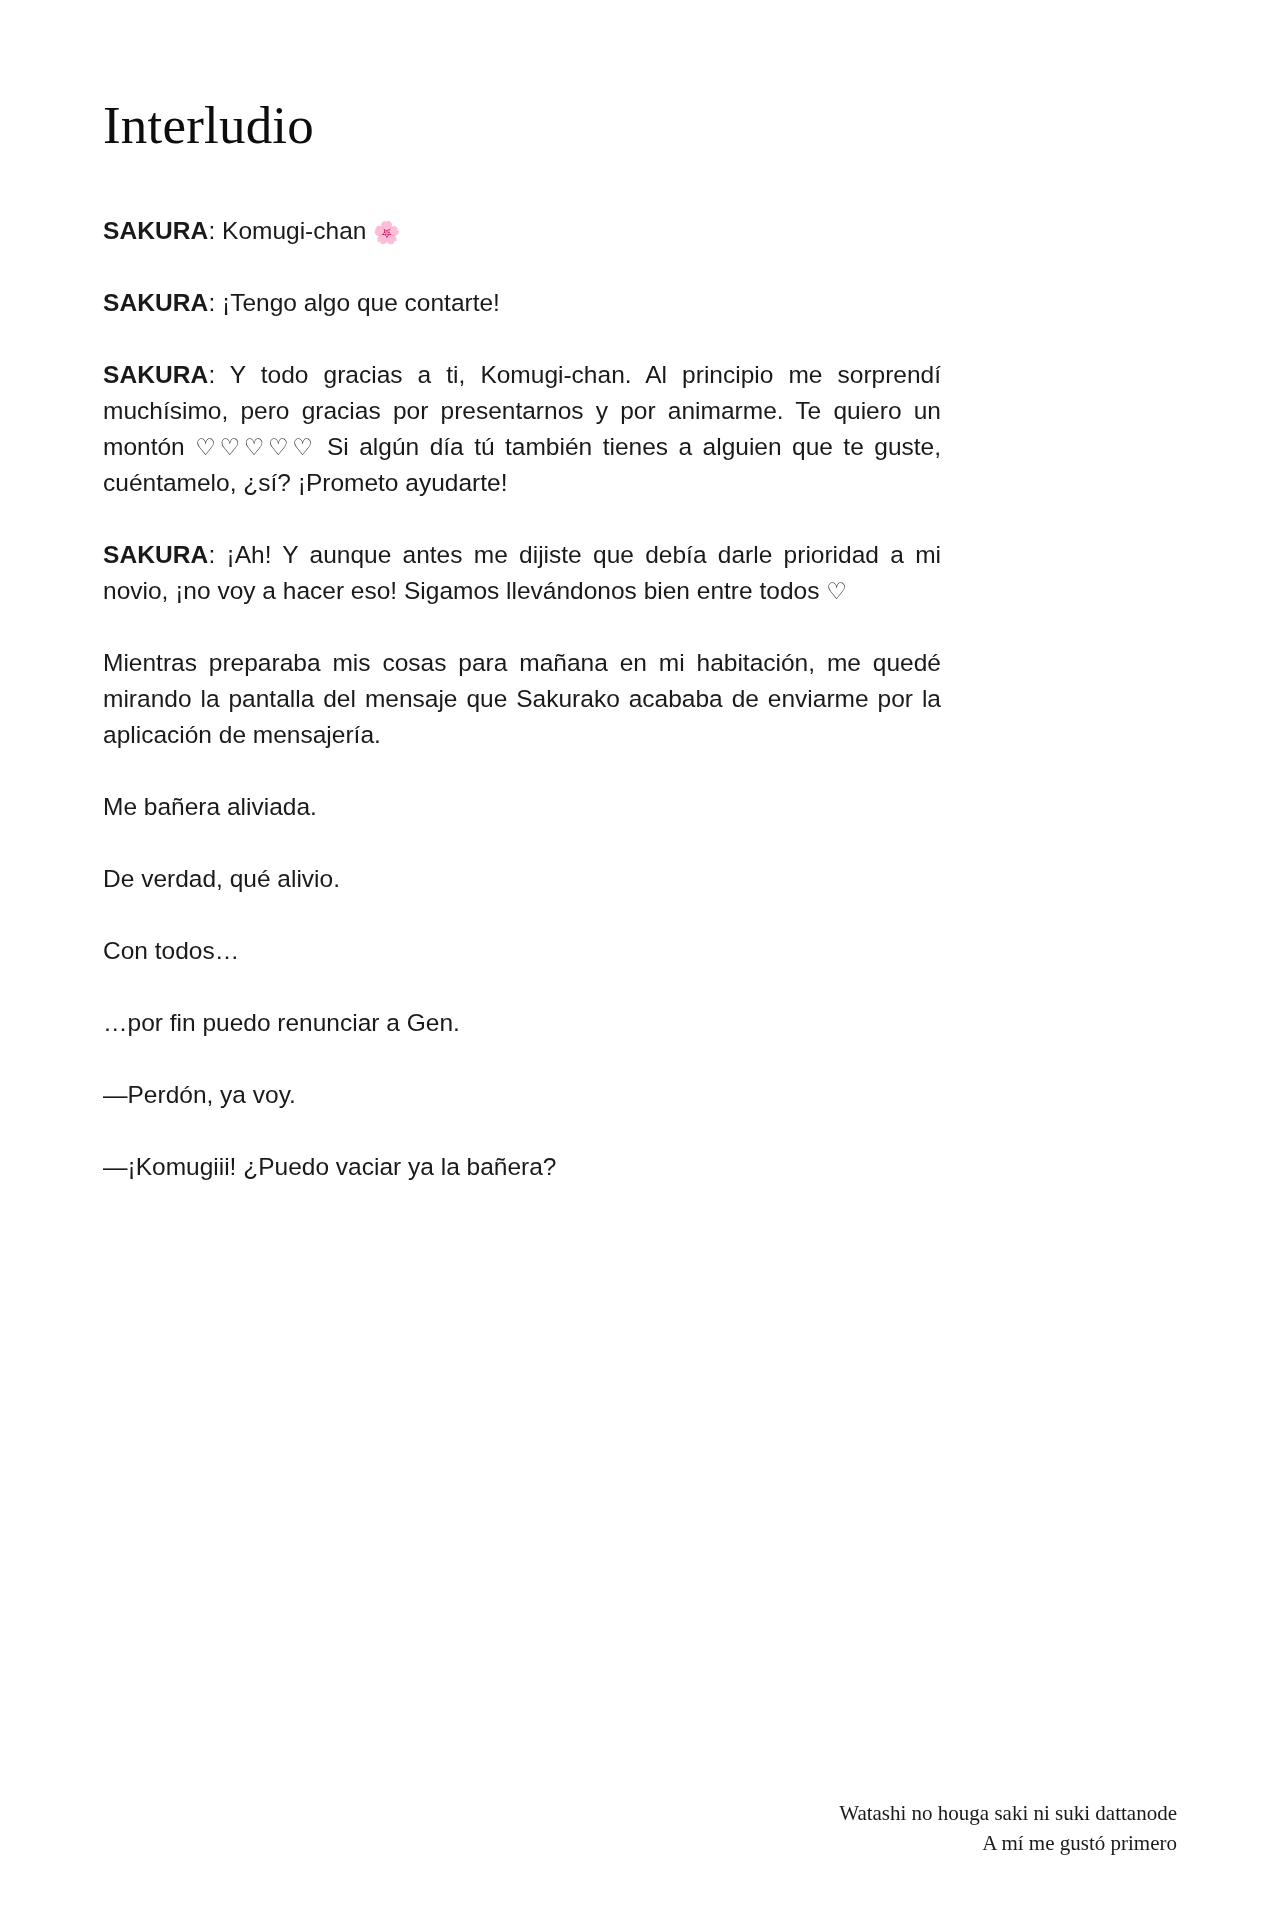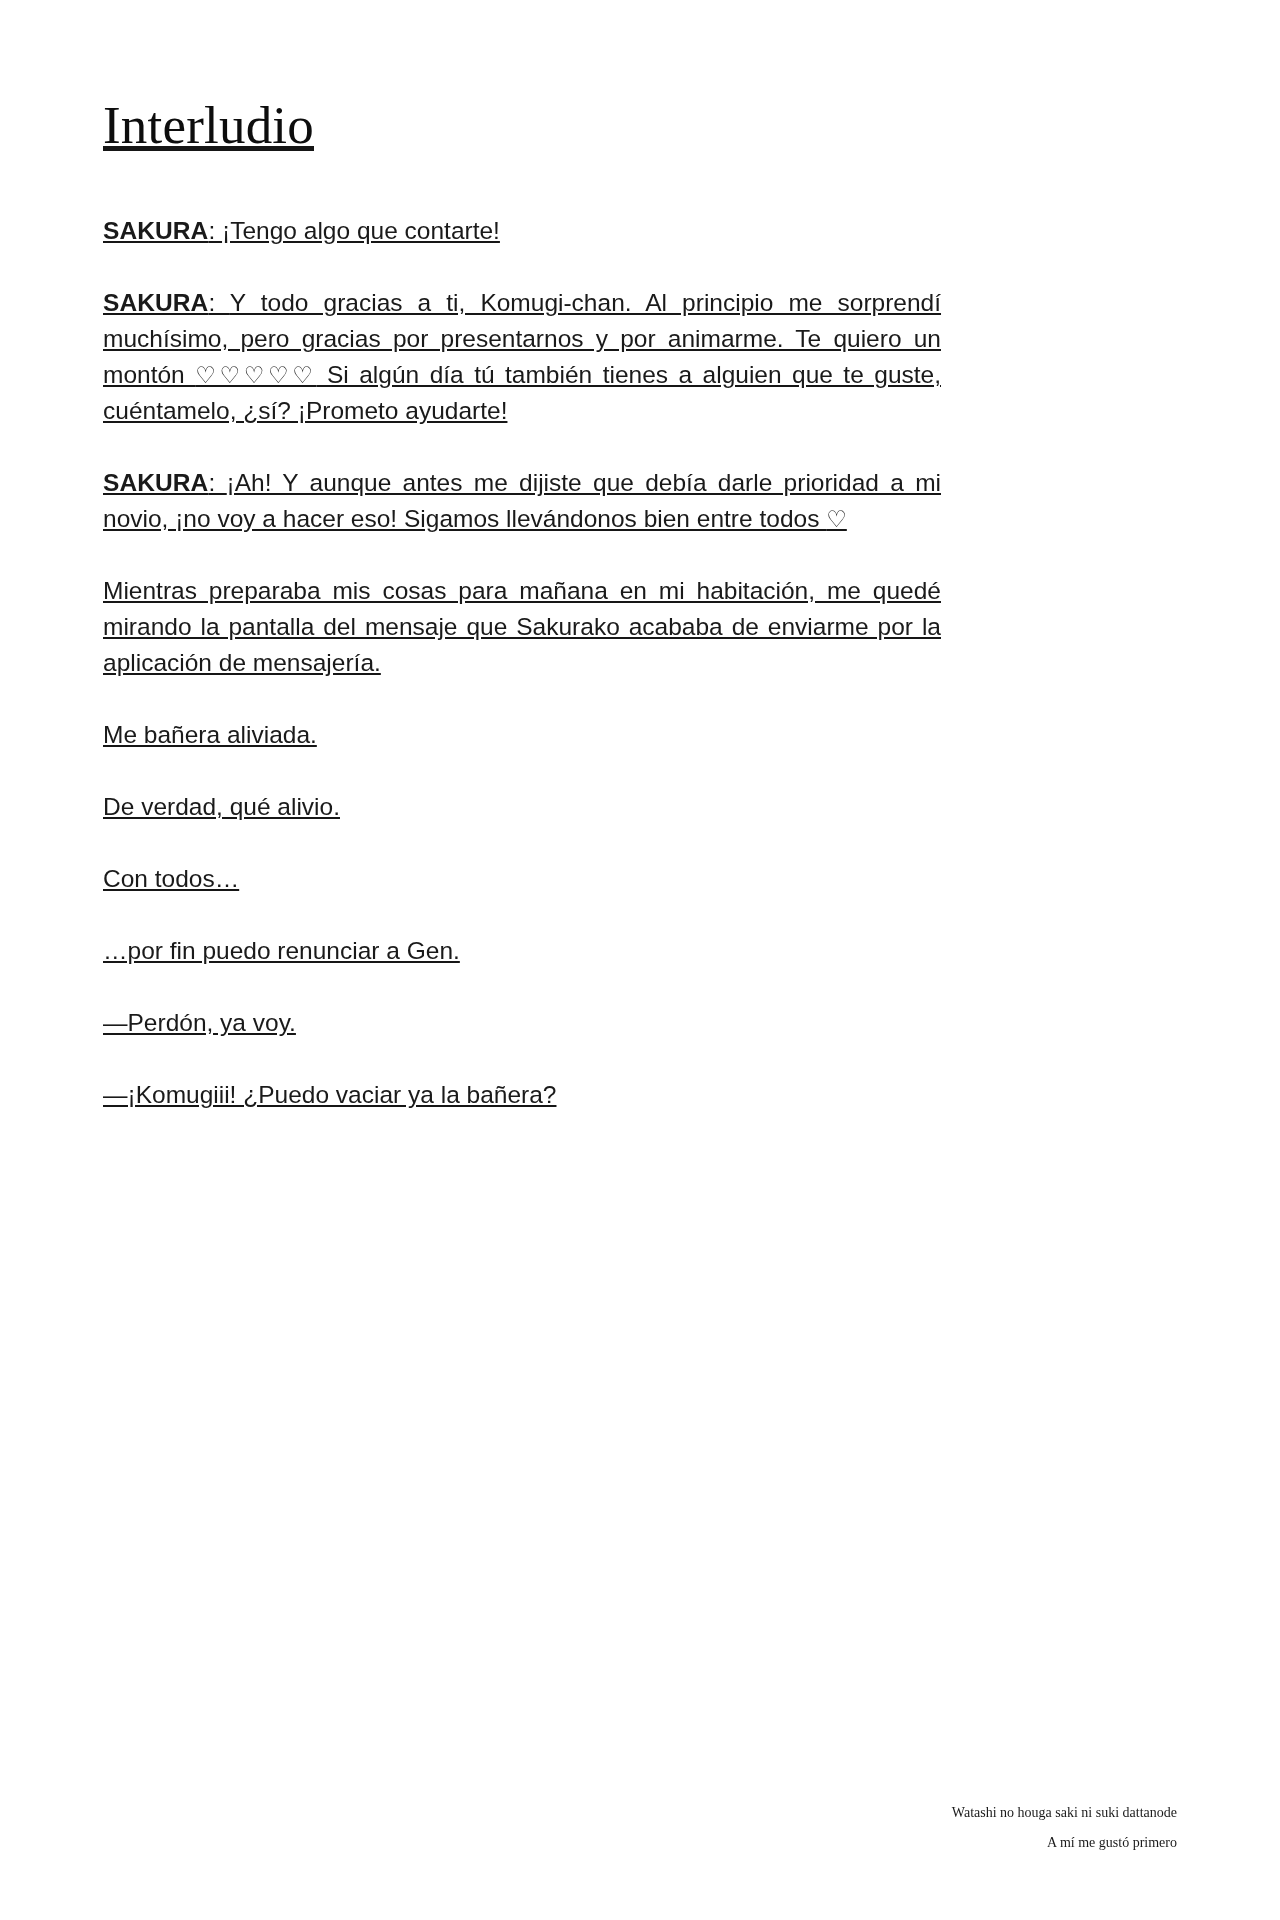--- a/index.html
+++ b/index.html
@@ -19,21 +19,20 @@
     width: 1280px;
     height: 1920px;
     background: #ffffff;
     box-sizing: border-box;
   }
   .content {
     position: absolute;
     left: 103px;
     top: 96px;
     width: 838px;
-    text-decoration: underline;
   }
   .chapter-title {
     font-family: "Liberation Serif", serif;
     font-size: 53px;
     font-weight: 400;
     line-height: 1.12;
     letter-spacing: 0.2px;
     color: #0d0d0d;
     margin: 0 0 58px 0;
     white-space: pre;
@@ -73,38 +72,39 @@
     letter-spacing: 0px;
     color: #1a1a1a;
   }
   .footer {
     position: absolute;
     right: 103px;
     bottom: 62px;
     width: 700px;
     text-align: right;
     font-family: "Liberation Serif", serif;
-    font-size: 14px;
+    font-size: 21px;
     line-height: 30px;
     color: #1a1a1a;
   }
   .footer-line {
     display: block;
     white-space: pre;
   }
 </style>
 </head>
 <body>
 
 <div class="page">
 
   <div class="content">
 
     <h1 class="chapter-title">Interludio</h1>
 
+    <p class="para last-line-left"><span class="speaker">SAKURA</span><span>: </span><span>Komugi-chan </span><span class="emoji emoji-blossom">🌸</span></p>
 
     <p class="para last-line-left"><span class="speaker">SAKURA</span><span>: </span><span>¡Tengo algo que contarte!</span></p>
 
 
     <p class="para last-line-left"><span class="speaker">SAKURA</span><span>: </span><span>Y todo gracias a ti, Komugi-chan. Al principio me sorprendí muchísimo, pero gracias por presentarnos y por animarme. Te quiero un montón </span><span class="hollow-hearts">♡♡♡♡♡</span><span> Si algún día tú también tienes a alguien que te guste, cuéntamelo, ¿sí? ¡Prometo ayudarte!</span></p>
 
     <p class="para last-line-left"><span class="speaker">SAKURA</span><span>: </span><span>¡Ah! Y aunque antes me dijiste que debía darle prioridad a mi novio, ¡no voy a hacer eso! Sigamos llevándonos bien entre todos </span><span class="hollow-hearts">♡</span><span></span></p>
 
     <p class="para last-line-left"><span>Mientras preparaba mis cosas para mañana en mi habitación, me quedé mirando la pantalla del mensaje que Sakurako acababa de enviarme por la aplicación de mensajería.</span></p>
 

